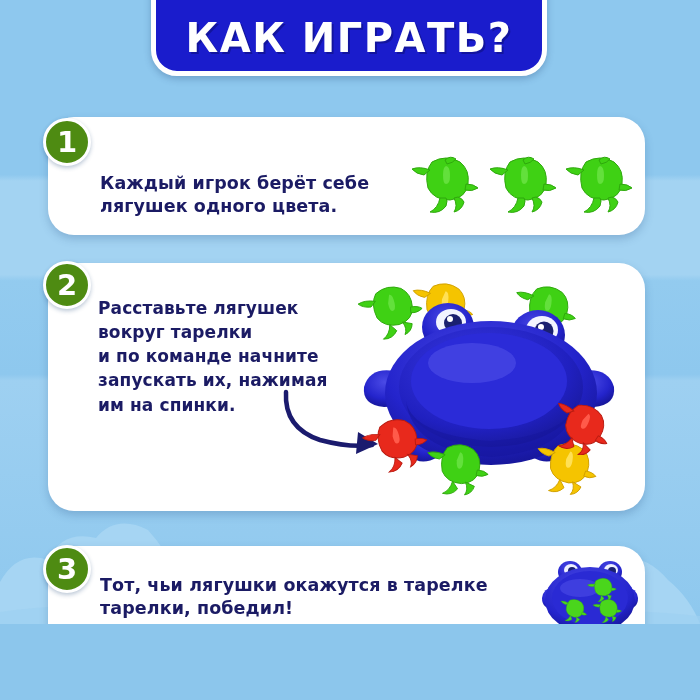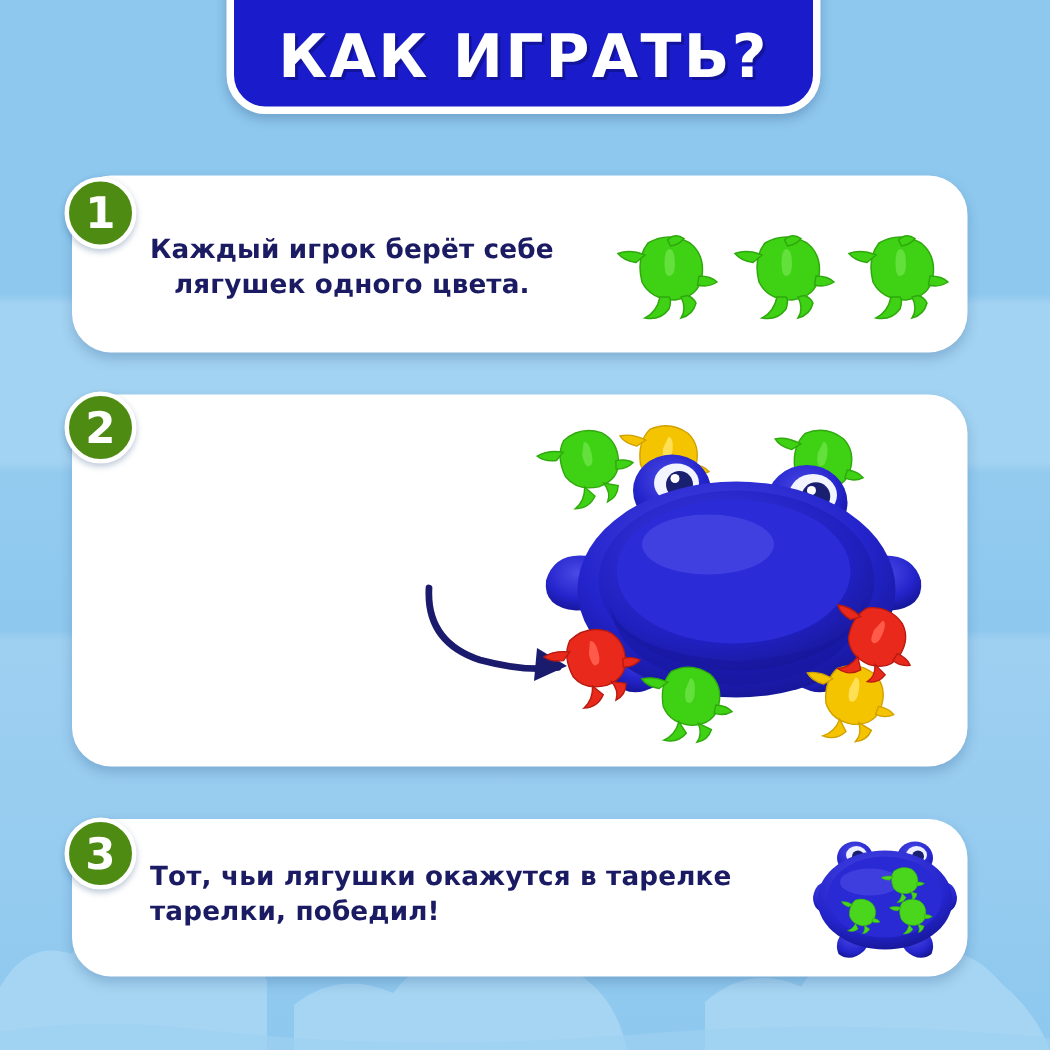--- a/index.html
+++ b/index.html
@@ -4,21 +4,21 @@
 <title>Как играть?</title>
 <style>
   html,body{margin:0;padding:0;}
   body{
     width:700px;height:700px;
     font-family:"DejaVu Sans", sans-serif;
     background:#8cc6ec;
     overflow:hidden;
   }
   .stage{
-    position:relative;width:700px;height:700px;overflow:hidden;
+    position:relative;width:700px;height:624px;overflow:hidden;
     background:linear-gradient(180deg,#8ec8ee 0%, #8ec8ee 28%, #a3d3f2 29%, #a3d3f2 44%, #93cbef 45%, #8ec8ee 60%, #9ed0f1 61%, #8ec8ee 100%);
   }
   .clouds{position:absolute;left:0;bottom:0;width:700px;height:150px;}
 
   
   .banner{
     position:absolute;left:151px;top:-22px;width:396px;height:98px;
     background:#1a1ccc;
     border:5px solid #ffffff;
     border-radius:0 0 26px 26px;
@@ -66,21 +66,21 @@
 
   .body-text{
     position:absolute;
     color:#1b1b64;
     font-weight:bold;
     font-size:17.5px;
     line-height:1.33;
     white-space:pre-line;
     letter-spacing:.1px;
   }
-  #text1{left:100px;top:156px;text-align:center;}
+  #text1{left:100px;top:172px;}
   #text2{left:98px;top:296px;font-size:17px;line-height:1.42;}
   #text3{left:100px;top:574px;}
 
   
   .art{position:absolute;}
   #frogs-row1{left:408px;top:152px;}
   #scene2{left:352px;top:275px;}
   #bowl3{left:540px;top:552px;}
   svg{display:block;overflow:visible;}
 </style>
@@ -137,20 +137,25 @@
           <path d="M28 44 Q26 54 18 58 Q28 60 34 52 Q36 46 34 44 Z"></path>
           <path d="M42 44 Q46 52 42 58 Q50 56 52 48 Q50 44 46 43 Z"></path>
           <path d="M34 12 Q38 12 38 22 Q38 30 34 30 Q31 30 31 21 Q31 13 34 12 Z" fill="#63e03c" stroke="none"></path>
         </g>
       </g>
     </svg>
   </div>
 
   <div class="card" id="card2"></div>
   <div class="badge" id="badge2">2</div>
+  <div class="body-text" id="text2">Расставьте лягушек
+вокруг тарелки
+и по команде начните
+запускать их, нажимая
+им на спинки.</div>
 
   <svg class="art" style="left:280px;top:388px;" width="110" height="70" viewBox="0 0 110 70">
     <path d="M6 4 Q4 40 40 52 Q70 60 92 57" fill="none" stroke="#1b1b6e" stroke-width="4.5" stroke-linecap="round"></path>
     <path d="M78 44 L98 56 L76 66 Z" fill="#1b1b6e"></path>
   </svg>
 
   <div class="art" id="scene2">
     <svg width="290" height="225" viewBox="0 0 290 225">
       <defs>
         <radialGradient id="bowlOuter" cx="45%" cy="32%" r="75%">

